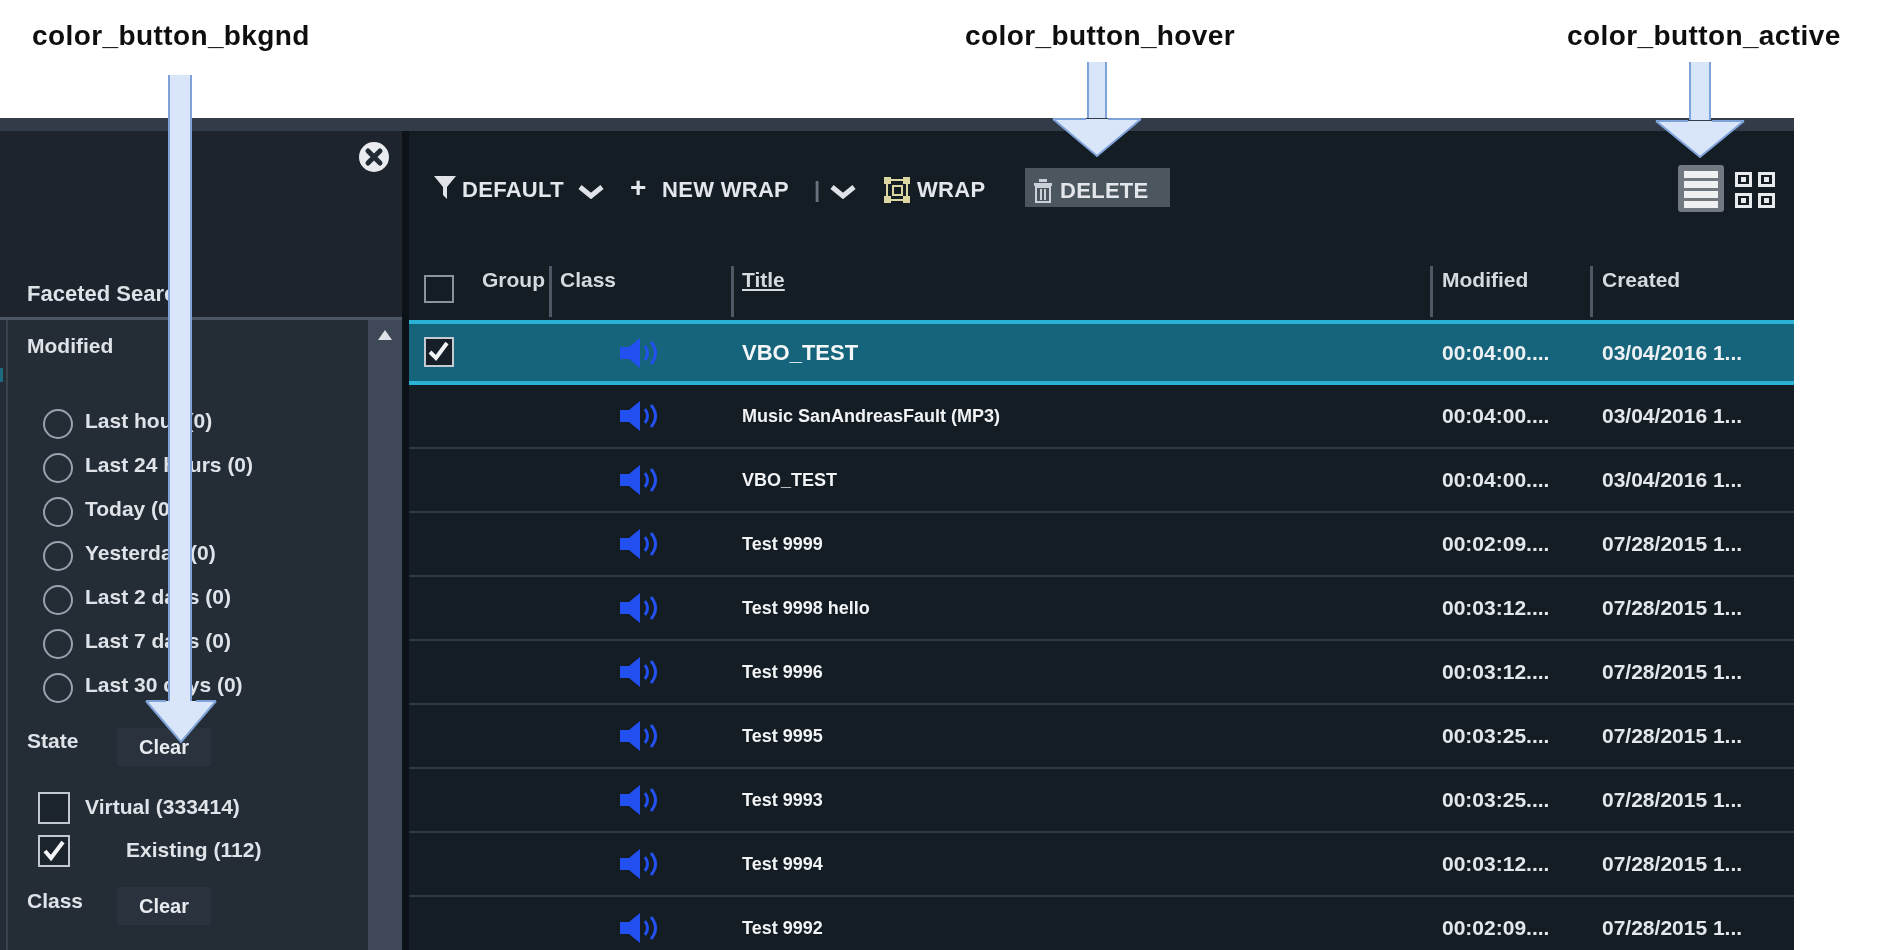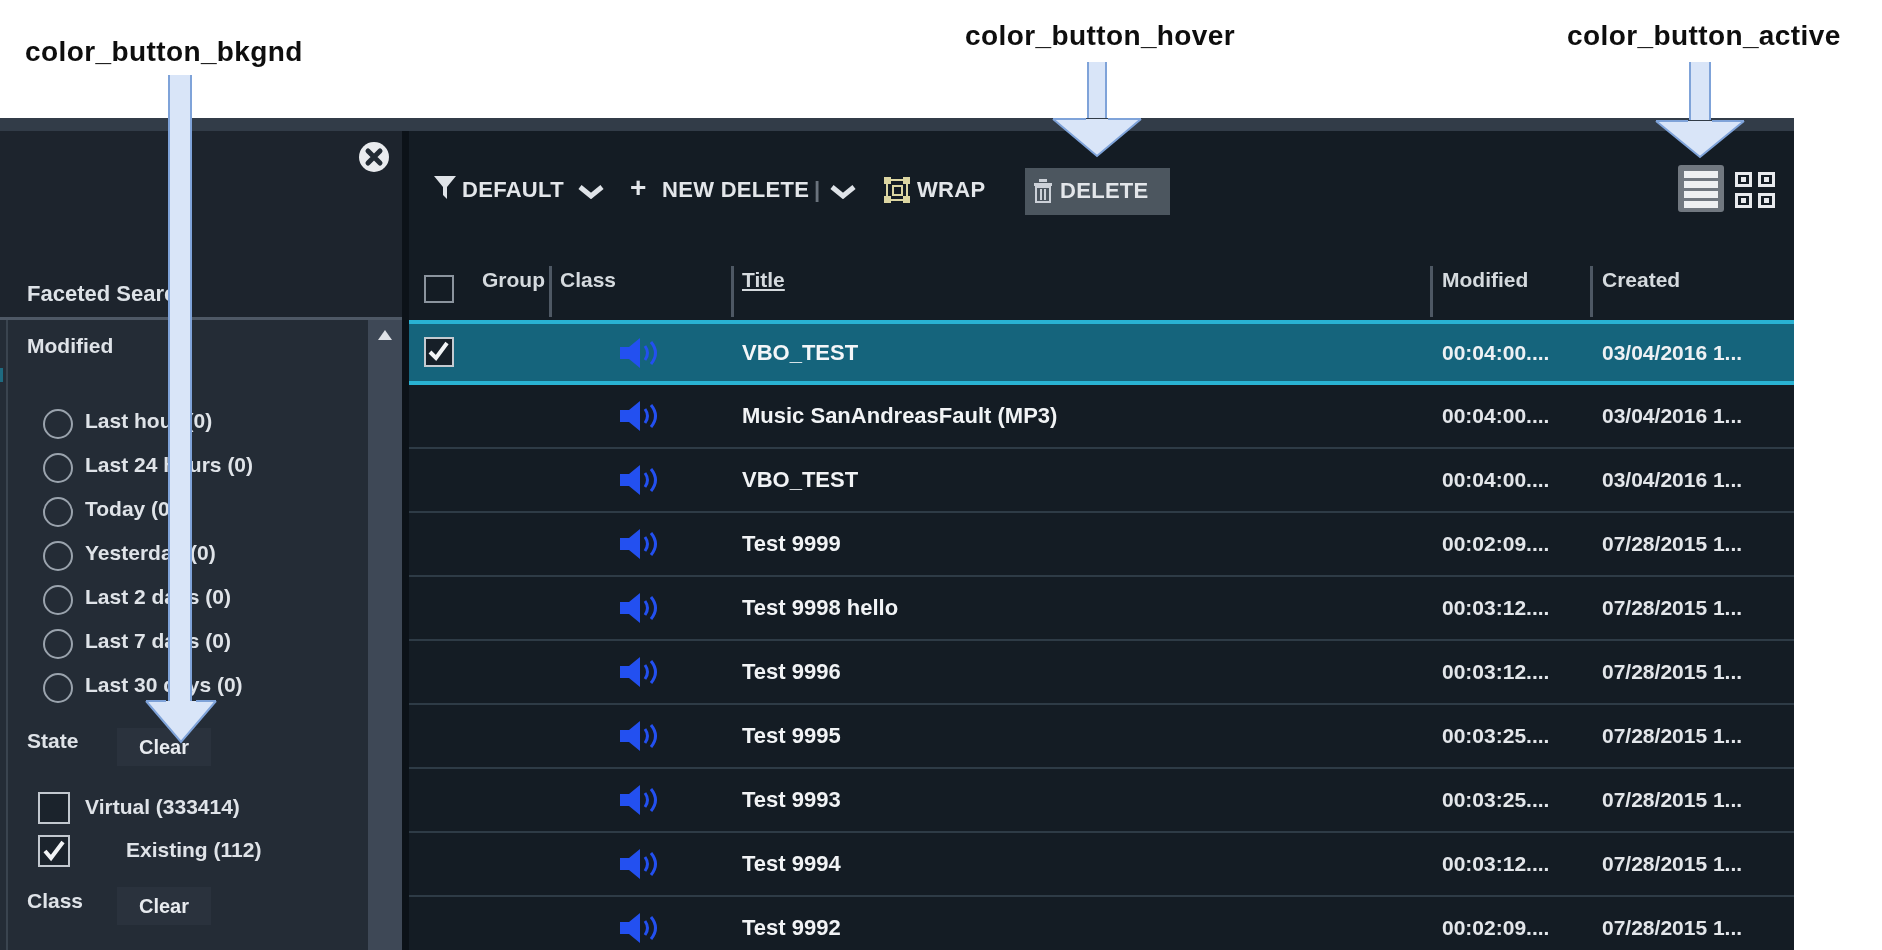--- a/index.html
+++ b/index.html
@@ -22,45 +22,45 @@
   .vdivider{position:absolute;left:402px;top:131px;width:7px;height:819px;background:#0c1218;}
   .sb-title{position:absolute;left:27px;top:281px;font-size:22px;font-weight:bold;color:#dde2e7;}
   .sb-head{position:absolute;left:27px;font-size:21px;font-weight:bold;color:#dfe3e8;}
   .radio{position:absolute;left:43px;width:26px;height:26px;border:2px solid #9aa3ad;border-radius:50%;background:transparent;}
   .opt-label{position:absolute;left:85px;font-size:21px;font-weight:bold;color:#dfe3e8;white-space:nowrap;}
   .clear-btn{position:absolute;left:117px;width:94px;height:38px;background:#2a323d;color:#e8ebef;
              font-size:20px;font-weight:bold;text-align:center;line-height:38px;}
   .cbox{position:absolute;left:38px;width:32px;height:32px;border:2px solid #c2c8cf;background:#1b232c;box-sizing:border-box;}
   
   .tb-text{position:absolute;top:177px;font-size:22px;font-weight:bold;color:#e3e6ea;letter-spacing:.3px;white-space:nowrap;text-align:right;}
-  .delete-btn{position:absolute;left:1025px;top:168px;width:145px;height:47px;background:#4c565f;}
+  .delete-btn{position:absolute;left:1025px;top:168px;width:145px;height:39px;background:#4c565f;}
   .listview-btn{position:absolute;left:1678px;top:165px;width:46px;height:47px;background:#717880;border-radius:3px;}
   
   .col-head{position:absolute;top:268px;font-size:21px;font-weight:bold;color:#d5dade;white-space:nowrap;}
   .col-div{position:absolute;top:266px;width:3px;height:51px;background:#4e5864;}
   .hcb{position:absolute;left:424px;top:275px;width:30px;height:28px;border:2px solid #8b949e;box-sizing:border-box;}
   .row{position:absolute;left:409px;width:1385px;height:62px;border-bottom:2px solid #2e3b46;background:#141c24;}
-  .row .title{position:absolute;left:333px;line-height:62px;font-size:22px;font-weight:bold;color:#f1f3f5;white-space:nowrap;}
+  .row .title{position:absolute;left:333px;line-height:62px;font-size:18px;font-weight:bold;color:#f1f3f5;white-space:nowrap;}
   .row .dur{position:absolute;left:1033px;line-height:62px;font-size:21px;font-weight:bold;color:#e3e6ea;white-space:nowrap;}
   .row .crt{position:absolute;left:1193px;line-height:62px;font-size:21px;font-weight:bold;color:#e3e6ea;white-space:nowrap;}
   .row svg.spk{position:absolute;left:211px;top:16px;}
   .row-selected{position:absolute;left:409px;top:320px;width:1385px;height:65px;background:#15647c;
                 border-top:4px solid #29b2d3;border-bottom:4px solid #29b2d3;box-sizing:border-box;}
   .row-selected .title{position:absolute;left:333px;line-height:57px;font-size:22px;font-weight:bold;color:#f4f6f8;white-space:nowrap;}
   .row-selected .dur{position:absolute;left:1033px;line-height:57px;font-size:21px;font-weight:bold;color:#eef1f4;white-space:nowrap;}
   .row-selected .crt{position:absolute;left:1193px;line-height:57px;font-size:21px;font-weight:bold;color:#eef1f4;white-space:nowrap;}
   .row-selected svg.spk{position:absolute;left:211px;top:14px;}
   .rcb{position:absolute;left:15px;top:13px;width:30px;height:30px;border:2px solid #c4cad0;background:#161f28;box-sizing:border-box;}
 </style>
 </head>
 <body>
 
 <div id="stage">
 
-  <div class="anno-label" style="left:25px;margin-top:16px;">color_button_bkgnd</div>
+  <div class="anno-label" style="left:32px;">color_button_bkgnd</div>
   <div class="anno-label" style="left:1567px;">color_button_active</div>
   <div class="anno-label" style="left:965px;">color_button_hover</div>
 
   <div class="panel"></div>
   <div class="topstrip"></div>
 
   <div class="sb-header"></div>
   <svg class="abs" style="left:358px;top:141px;" width="32" height="32" viewBox="0 0 32 32">
     <circle cx="16" cy="16" r="15" fill="#e9ebee"></circle>
     <path d="M10 10 L22 22 M22 10 L10 22" stroke="#222b34" stroke-width="5" stroke-linecap="round"></path>
@@ -107,21 +107,21 @@
   <div class="clear-btn" style="top:887px;">Clear</div>
 
   <svg class="abs" style="left:433px;top:175px;" width="24" height="26" viewBox="0 0 24 26">
     <path d="M1 1 L23 1 L14 12 L14 24 L10 20 L10 12 Z" fill="#dfe3e8"></path>
   </svg>
   <div class="tb-text" style="left:462px;">DEFAULT</div>
   <svg class="abs" style="left:578px;top:185px;" width="26" height="14" viewBox="0 0 26 14">
     <polyline points="2,2 13,11 24,2" fill="none" stroke="#dfe3e8" stroke-width="5"></polyline>
   </svg>
   <div class="tb-text" style="left:630px;top:172px;font-size:28px;">+</div>
-  <div class="tb-text" style="left:662px;">NEW DELETE</div>
+  <div class="tb-text" style="left:662px;">NEW WRAP</div>
   <div class="tb-text" style="left:814px;color:#6a737d;">|</div>
   <svg class="abs" style="left:830px;top:185px;" width="26" height="14" viewBox="0 0 26 14">
     <polyline points="2,2 13,11 24,2" fill="none" stroke="#dfe3e8" stroke-width="5"></polyline>
   </svg>
   <svg class="abs" style="left:883px;top:176px;" width="28" height="28" viewBox="0 0 28 28">
     <rect x="4" y="4" width="20" height="20" fill="none" stroke="#dcd6a2" stroke-width="2"></rect>
     <rect x="1" y="1" width="7" height="7" fill="#dcd6a2"></rect>
     <rect x="20" y="1" width="7" height="7" fill="#dcd6a2"></rect>
     <rect x="1" y="20" width="7" height="7" fill="#dcd6a2"></rect>
     <rect x="20" y="20" width="7" height="7" fill="#dcd6a2"></rect>

